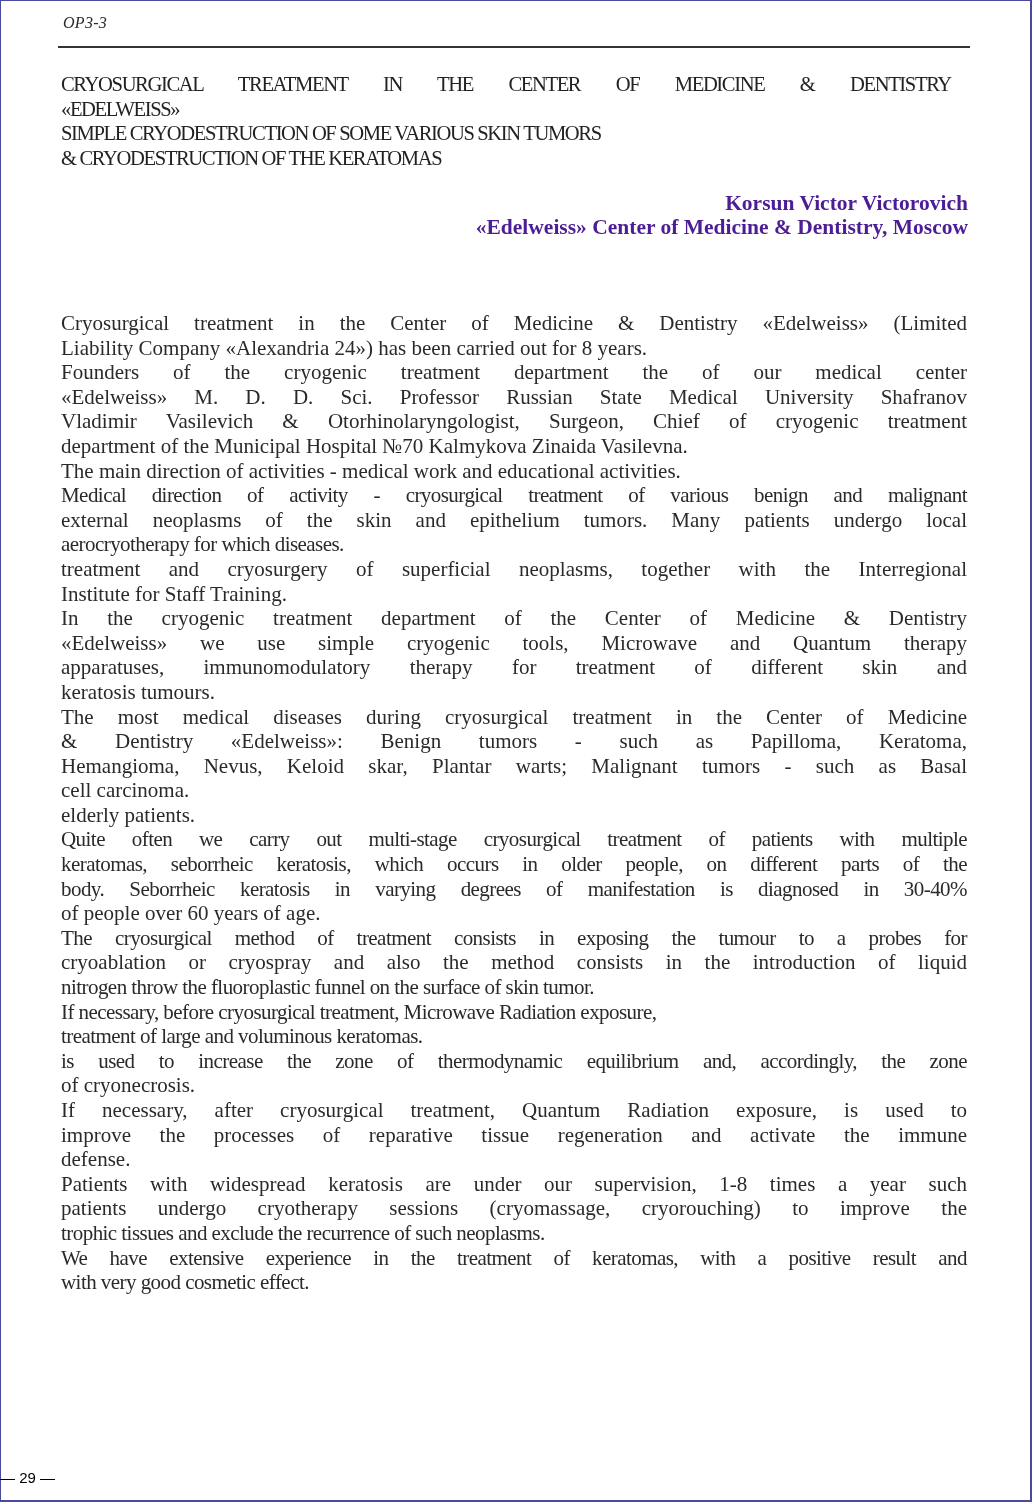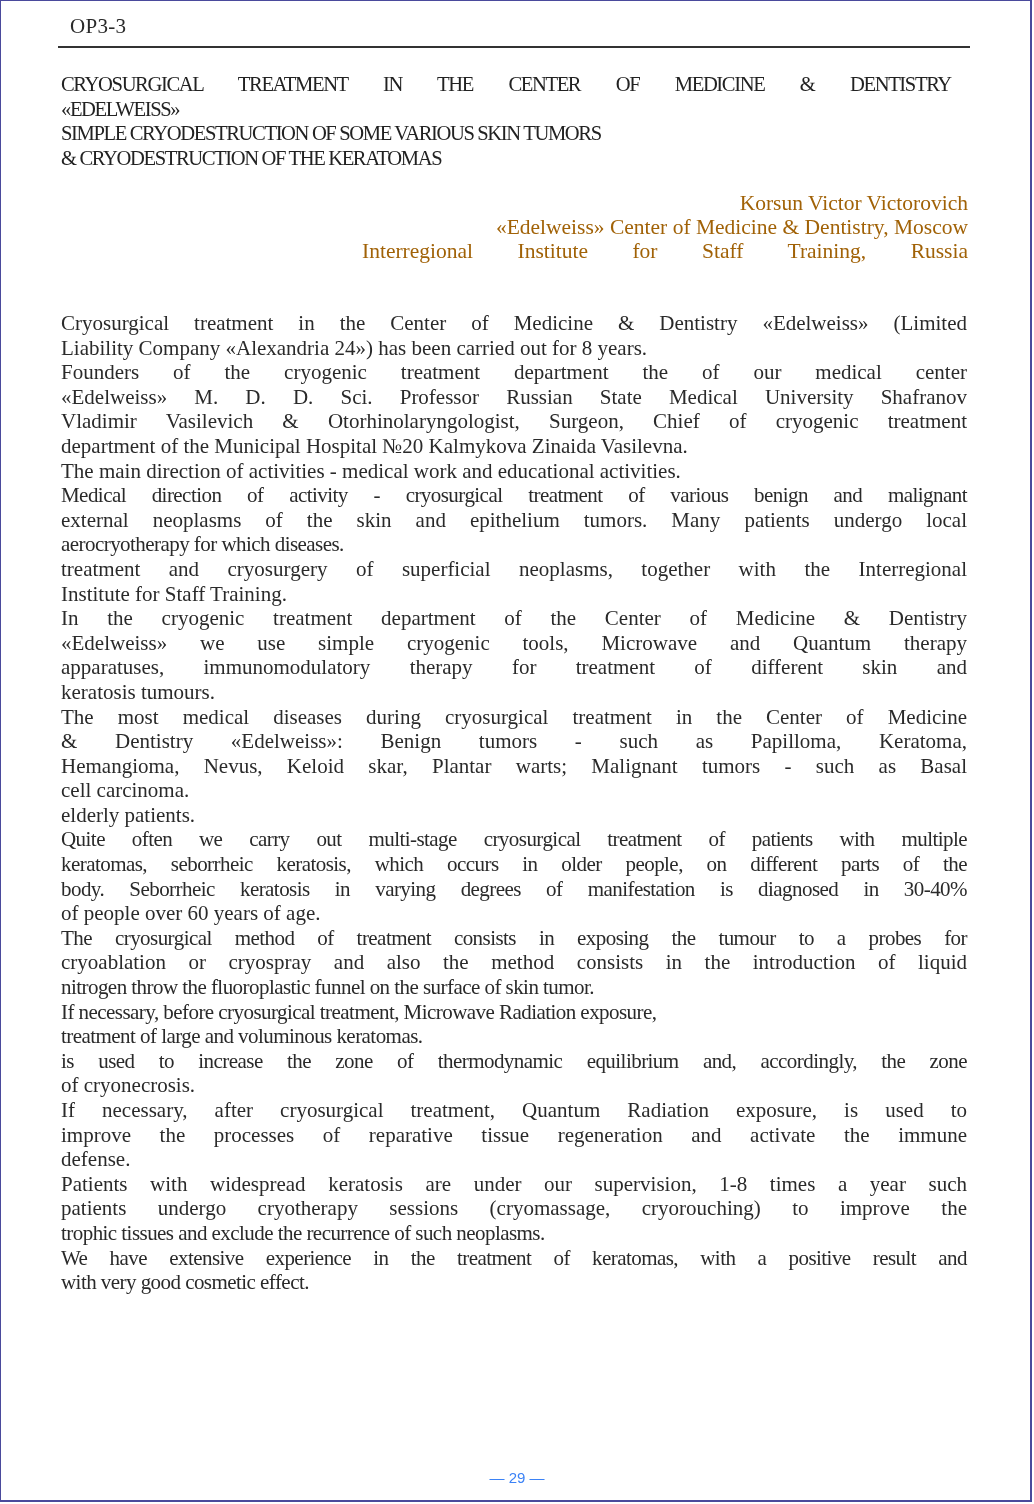--- a/index.html
+++ b/index.html
@@ -5,79 +5,78 @@
   html, body { margin: 0; padding: 0; }
   body {
     width: 1034px; height: 1504px; background: #ffffff; position: relative; overflow: hidden;
     font-family: "DejaVu Serif", "Liberation Serif", serif; color: #2a2a2a;
   }
   .frame {
     position: absolute; left: 0; top: 0; width: 1032px; height: 1502px;
     border: 1px solid #4a4a9c; border-right-width: 2px; border-bottom-width: 2px; box-sizing: border-box;
   }
   .code {
-    position: absolute; left: 70px; top: 14px; font-size: 21px;
-    font-family: "Liberation Serif", serif; letter-spacing: 0.3px;
+    position: absolute; left: 63px; top: 14px; font-size: 16px;
+    font-family: "Liberation Serif", serif; letter-spacing: 0.3px; font-style: italic;
   }
   .rule {
     position: absolute; left: 58px; top: 46px; width: 912px; height: 2px; background: #333;
   }
   .title {
     position: absolute; left: 61px; top: 72px; width: 908px;
     font-family: "Liberation Serif", serif; font-size: 21px; line-height: 24.5px;
     letter-spacing: -1.4px; color: #222; transform: scaleX(0.98); transform-origin: left top;
   }
   .title .line { display: block; white-space: nowrap; }
   .title .line.justify { text-align: justify; text-align-last: justify; }
   .authors {
     position: absolute; right: 66px; top: 191px; text-align: right;
-    font-family: "Liberation Serif", serif; font-size: 21.5px; line-height: 24px; color: #a16207;
+    font-family: "Liberation Serif", serif; font-size: 21.5px; line-height: 24px; color: #4c1d95; font-weight: bold;
   }
   .authors .line { display: block; white-space: nowrap; }
   .authors .line.justify { text-align: justify; text-align-last: justify; width: 606px; }
   .body {
     position: absolute; left: 61px; top: 311px; width: 906px;
     font-family: "Liberation Serif", serif; font-size: 21px; line-height: 24.6px; color: #2a2a2a;
   }
   .body .line { display: block; white-space: nowrap; height: 24.6px; }
   .body .line.justify { text-align: justify; text-align-last: justify; }
   .body .line.narrow { letter-spacing: -0.55px; }
   .page-num {
-    position: absolute; left: 0; width: 1034px; top: 1469px; text-align: center;
-    font-family: "Liberation Sans", sans-serif; font-size: 15px; color: #3b82f6;
+    position: absolute; left: 0; width: 1034px; top: 1469px; text-align: left;
+    font-family: "Liberation Sans", sans-serif; font-size: 15px; color: #000000;
   }
 </style>
 </head>
 <body>
 
 <div class="frame"></div>
 
 <div class="code">OP3-3</div>
 <div class="rule"></div>
 
 <div class="title">
   <span class="line justify">CRYOSURGICAL  TREATMENT  IN  THE CENTER OF MEDICINE &amp; DENTISTRY</span>
   <span class="line">«EDELWEISS»</span>
   <span class="line">SIMPLE  CRYODESTRUCTION  OF  SOME  VARIOUS  SKIN  TUMORS</span>
   <span class="line">&amp; CRYODESTRUCTION  OF  THE KERATOMAS</span>
 </div>
 
 <div class="authors">
   <span class="line">Korsun Victor Victorovich</span>
   <span class="line">«Edelweiss» Center of Medicine &amp; Dentistry, Moscow</span>
-  <span class="line justify">Interregional Institute for Staff Training, Russia</span>
 </div>
 
 <div class="body" id="body">
     <span class="line justify">Cryosurgical treatment in the Center of Medicine &amp; Dentistry «Edelweiss» (Limited</span>
     <span class="line">Liability Company «Alexandria 24»)   has been carried out for 8 years.</span>
     <span class="line justify">Founders of the cryogenic treatment department the of our medical center</span>
     <span class="line justify">«Edelweiss» M. D. D. Sci. Professor Russian State Medical University Shafranov</span>
     <span class="line justify">Vladimir Vasilevich &amp; Otorhinolaryngologist, Surgeon, Chief of cryogenic treatment</span>
-    <span class="line">department   of the Municipal Hospital №20 Kalmykova   Zinaida   Vasilevna.</span>
+    <span class="line">department   of the Municipal Hospital №70 Kalmykova   Zinaida   Vasilevna.</span>
     <span class="line">The main direction of activities - medical work and educational activities.</span>
     <span class="line justify narrow">Medical direction of activity -   cryosurgical treatment of various benign and malignant</span>
     <span class="line justify">external neoplasms of the skin and epithelium tumors. Many patients undergo local</span>
     <span class="line narrow">aerocryotherapy for which diseases.</span>
     <span class="line justify">treatment and cryosurgery of superficial neoplasms, together with the Interregional</span>
     <span class="line">Institute for Staff Training.</span>
     <span class="line justify">In the cryogenic treatment department of the Center of Medicine &amp; Dentistry</span>
     <span class="line justify">«Edelweiss» we use simple cryogenic tools, Microwave and Quantum therapy</span>
     <span class="line justify">apparatuses, immunomodulatory therapy for treatment of different skin and</span>
     <span class="line">keratosis tumours.</span>

